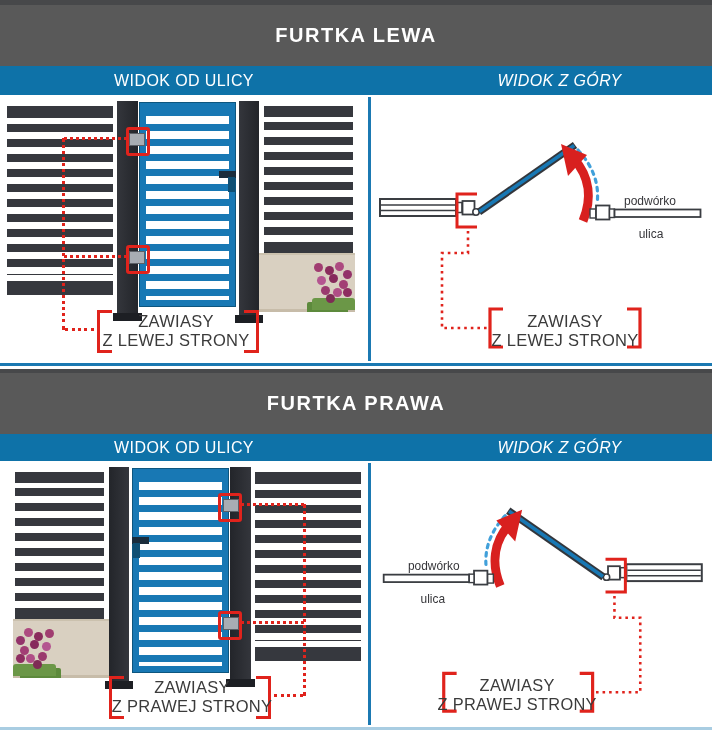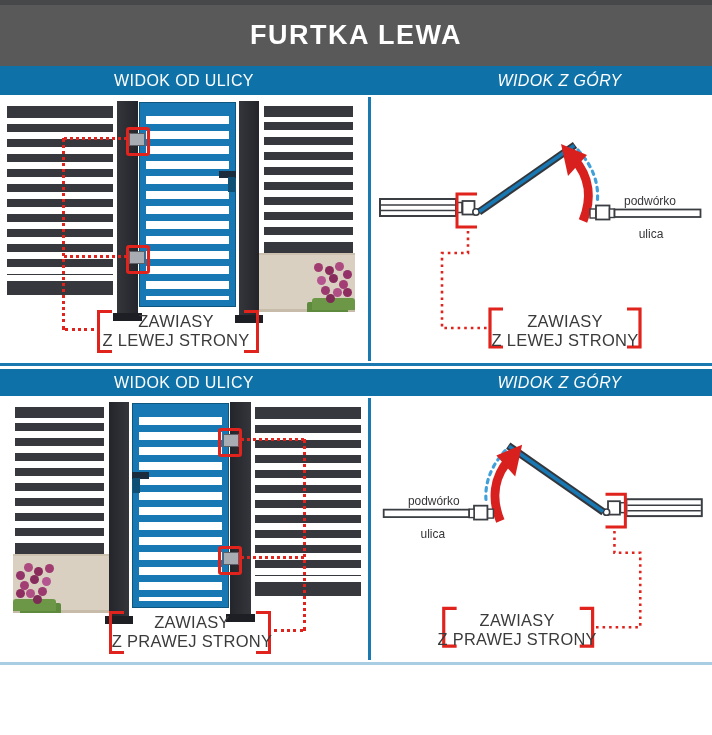--- a/index.html
+++ b/index.html
@@ -1,21 +1,21 @@
 <!DOCTYPE html>
 <html><head>
 <meta charset="utf-8">
 <style>
   html,body{margin:0;padding:0;background:#fff;}
   body{width:712px;height:735px;position:relative;overflow:hidden;
        font-family:"Liberation Sans",sans-serif;}
   .sec-header{height:61px;background:#595959;display:flex;align-items:center;justify-content:center;}
   .sec-header.first{border-top:5px solid #47484a;}
   .sec-header.second{border-top:4px solid #47484a;}
-  .sec-title{color:#fff;font-size:27px;font-weight:bold;letter-spacing:1.5px;margin:0;}
+  .sec-title{color:#fff;font-size:20px;font-weight:bold;letter-spacing:1.5px;margin:0;}
   .view-bar{display:flex;background:#0e72a8;color:#fff;gap:39px;}
   .view-bar.h29{height:29px;}.view-bar.h27{height:27px;}
   .view-label{display:flex;align-items:center;justify-content:center;font-size:16px;letter-spacing:.4px;}
   .view-label.street{width:368px;}
   .view-label.top{flex:1;font-style:italic;}
   .content{position:relative;display:flex;background:#fff;}
   .content.h268{height:268px;border-bottom:3px solid #1b79b2;}
   .content.h266{height:266px;border-bottom:3px solid #a9cde2;}
   .gap3{height:3px;background:#fff;}
   .street-panel{position:relative;width:368px;height:100%;}
@@ -137,20 +137,23 @@
           <text class="cap" x="194" y="232">ZAWIASY</text>
           <text class="cap" x="194" y="251">Z LEWEJ STRONY</text>
         </svg>
       </div>
     </div>
   </section>
 
   <div class="gap3"></div>
 
   <section>
+    <header class="sec-header second">
+      <h1 class="sec-title">FURTKA PRAWA</h1>
+    </header>
     <div class="view-bar h27">
       <div class="view-label street">WIDOK OD ULICY</div>
       <div class="view-label top">WIDOK Z GÓRY</div>
     </div>
     <div class="content h266">
       <div class="street-panel">
         <div class="shapes street-shapes mirror">
   <div class="s fl-rail" style="left:7px;top:11px;width:106px;height:12px"></div>
   <div class="s fl-slats" style="left:7px;top:29px;width:106px;height:151px"></div>
   <div class="s fl-rail" style="left:7px;top:186px;width:106px;height:14px"></div>

